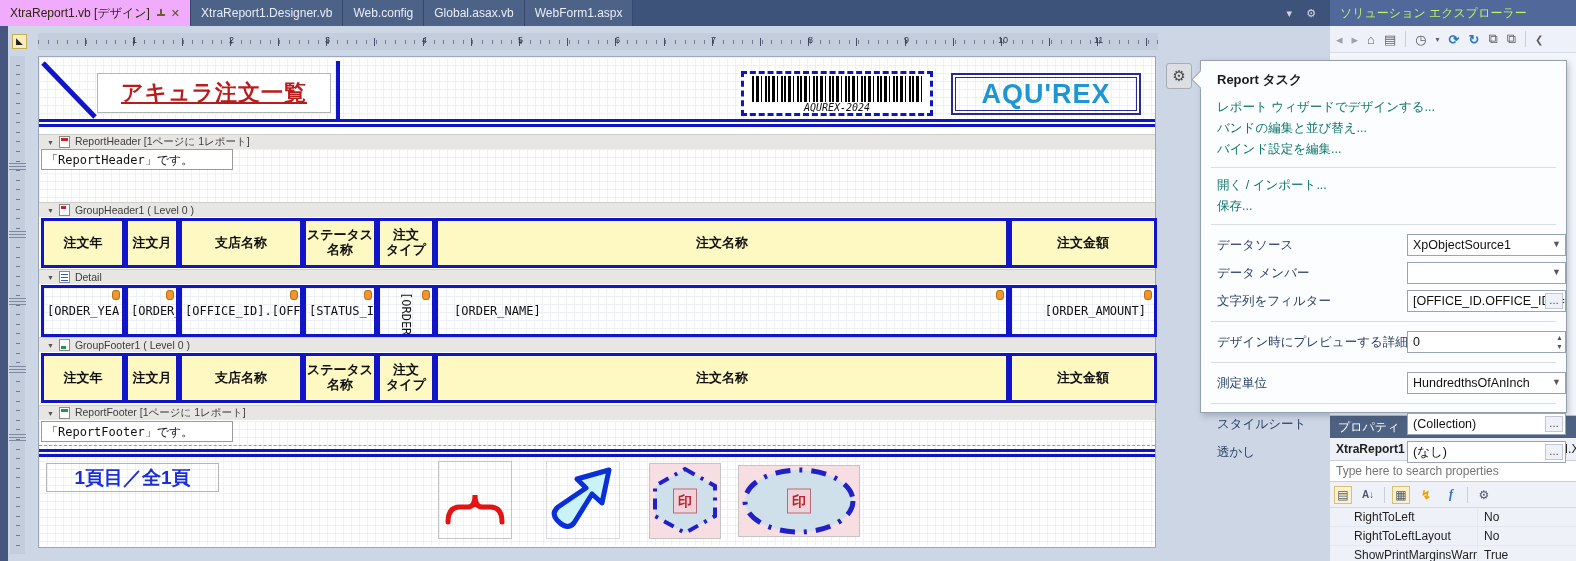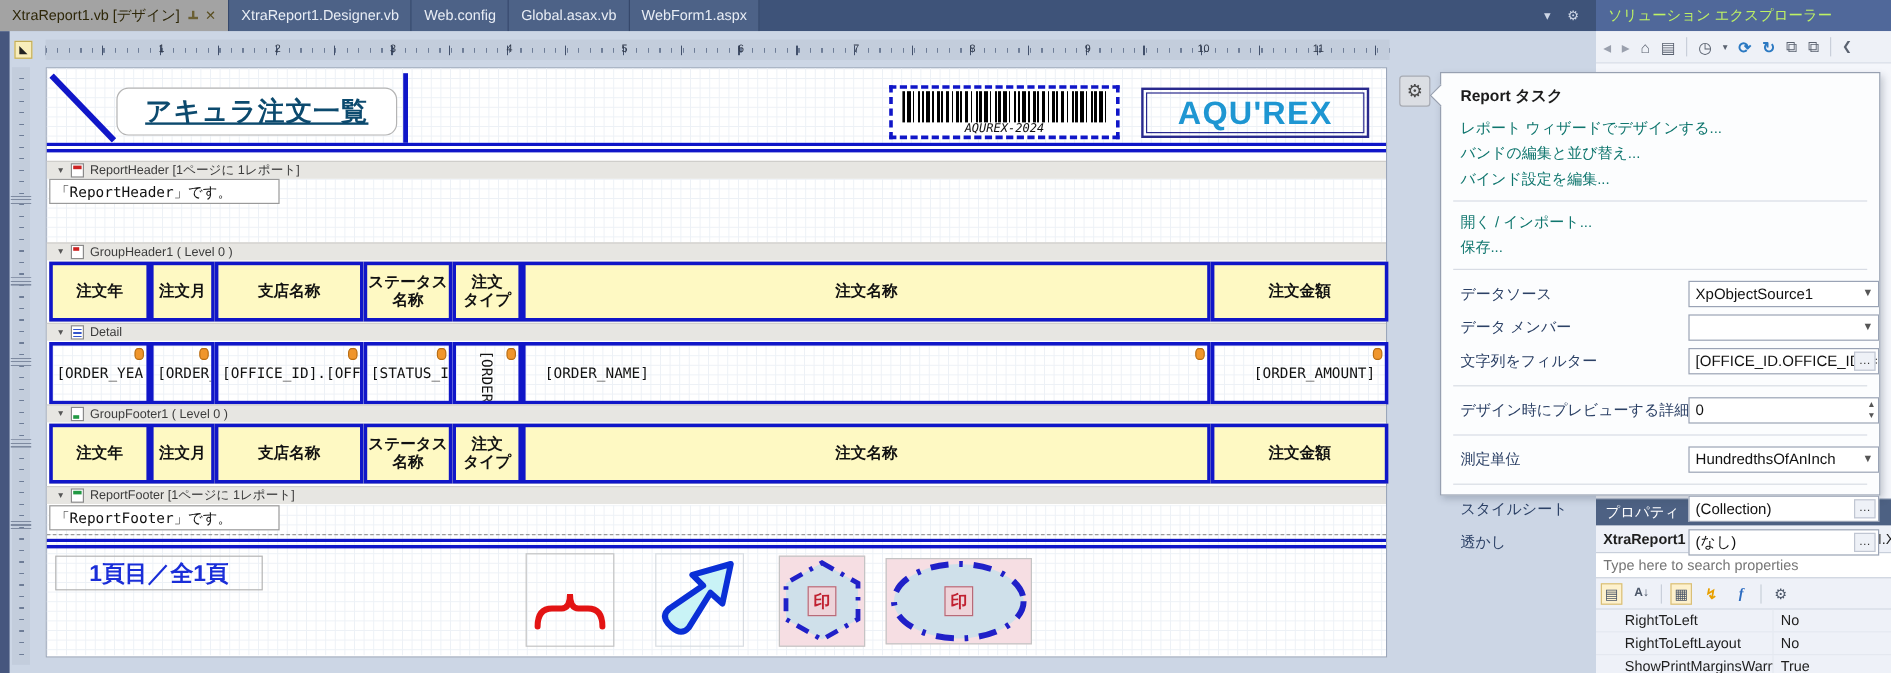--- a/index.html
+++ b/index.html
@@ -1,21 +1,21 @@
 <!DOCTYPE html>
 <html><head>
 <meta charset="utf-8">
 <style>
   * { margin:0; padding:0; box-sizing:border-box; }
   html,body { width:1576px; height:561px; overflow:hidden; font-family:"Liberation Sans",sans-serif; background:#ccd6e5; }
 
   
   .tabbar { position:absolute; left:0; top:0; width:1330px; height:26px; background:#3e5379; display:flex; align-items:stretch; }
   .tab { display:flex; align-items:center; gap:6px; padding:0 10px; font-size:12px; color:#e8edf5; background:#4d6287; border-right:1px solid #36486b; cursor:pointer; white-space:nowrap; }
-  .tab.active { background:#a3a3a3; color:#2e2708; }
+  .tab.active { background:#f0abfc; color:#2e2708; }
   .tab .pin { width:9px; height:9px; position:relative; display:inline-block; }
   .tab .pin::before { content:""; position:absolute; left:4px; top:0; width:2px; height:6px; background:#6b5f33; }
   .tab .pin::after { content:""; position:absolute; left:1px; top:5px; width:8px; height:2px; background:#6b5f33; }
   .tab .close { font-size:11px; color:#5a4f22; }
   .tabbar-right { margin-left:auto; display:flex; align-items:center; gap:14px; padding-right:14px; color:#cdd6e6; font-size:11px; }
 
   
   .workspace { position:absolute; left:0; top:26px; width:1330px; height:535px; background:#ccd6e5; }
   .left-edge { position:absolute; left:0; top:0; width:8px; height:535px; background:#46567e; }
   .corner-btn { position:absolute; left:12px; top:8px; width:15px; height:15px; background:#f8edbb; border:1px solid #c3ad58; color:#222; font-size:9px; line-height:13px; text-align:center; }
@@ -46,21 +46,21 @@
   .bicon::before { content:""; position:absolute; left:1px; right:1px; height:3px; }
   .bicon.rh::before { top:1px; background:#cc2222; }
   .bicon.gh::before { top:1px; left:1px; width:5px; background:#cc2222; }
   .bicon.dt::before { top:2px; background:repeating-linear-gradient(#3355cc 0 1px, transparent 1px 3px); height:8px; }
   .bicon.gf::before { bottom:1px; left:1px; width:5px; background:#229944; top:auto; }
   .bicon.rf::before { top:1px; background:#229944; }
 
   .box-sel { border:1px solid #b4b4b4; background:#fff; }
 
   
-  .title-label { position:absolute; left:58px; top:16px; width:234px; height:40px; display:flex; align-items:center; justify-content:center; font-size:22px; font-weight:bold; color:#0c4a6e; text-decoration:underline; letter-spacing:1px;border-radius:10px; }
+  .title-label { position:absolute; left:58px; top:16px; width:234px; height:40px; display:flex; align-items:center; justify-content:center; font-size:22px; font-weight:bold; color:#b91c1c; text-decoration:underline; letter-spacing:1px; }
   .vline-blue { position:absolute; left:297px; top:4px; width:4px; height:58px; background:#1016c8; }
   .barcode-box { position:absolute; left:702px; top:14px; width:192px; height:45px; border:3px dashed #1016c8; background:#fff; display:flex; flex-direction:column; align-items:center; justify-content:flex-start; }
   .barcode-stripes { margin-top:2px; width:170px; height:26px; background:repeating-linear-gradient(90deg,#000 0 2px,#fff 2px 4px,#000 4px 7px,#fff 7px 9px,#000 9px 10px,#fff 10px 13px,#000 13px 15px,#fff 15px 16px); }
   .barcode-caption { font-size:10px; font-style:italic; color:#111; font-family:"DejaVu Sans Mono",monospace; }
   .logo-box { position:absolute; left:912px; top:16px; width:190px; height:42px; border:2px solid #2a2a8e; display:flex; align-items:center; justify-content:center; }
   .logo-box::after { content:""; position:absolute; inset:2px; border:1px solid #2a2a8e; }
   .logo-text { font-size:27px; font-weight:bold; color:#1e96d2; letter-spacing:1px; }
 
   .caption-box { position:absolute; left:2px; width:192px; height:21px; border:1px solid #9a9a9a; background:#fff; font-size:12px; color:#111; padding:2px 4px; white-space:nowrap; overflow:hidden; }
 

